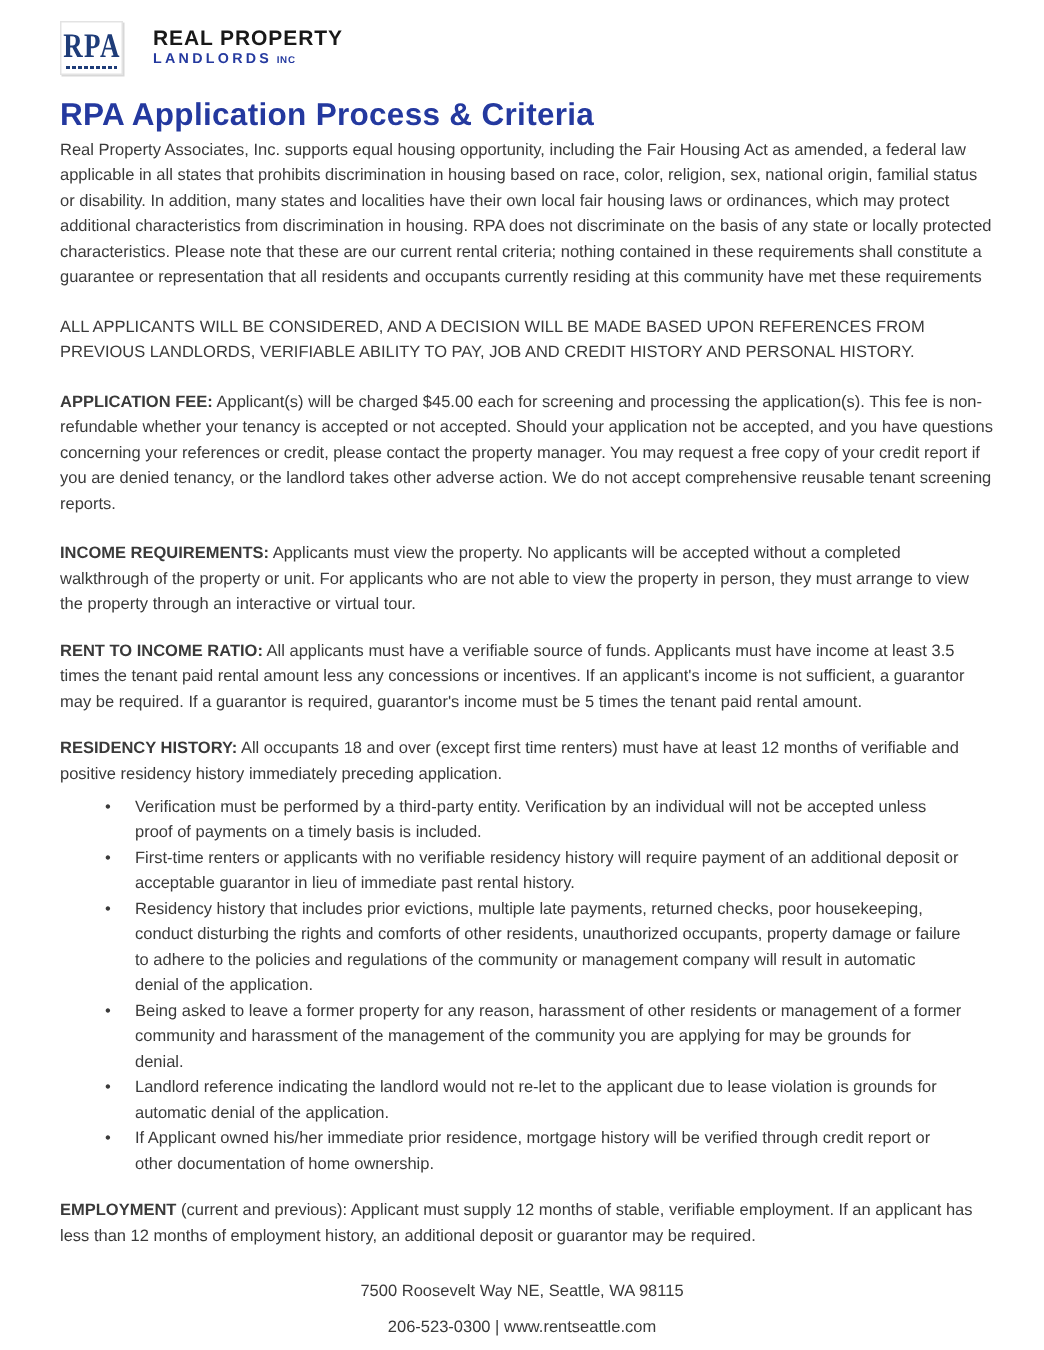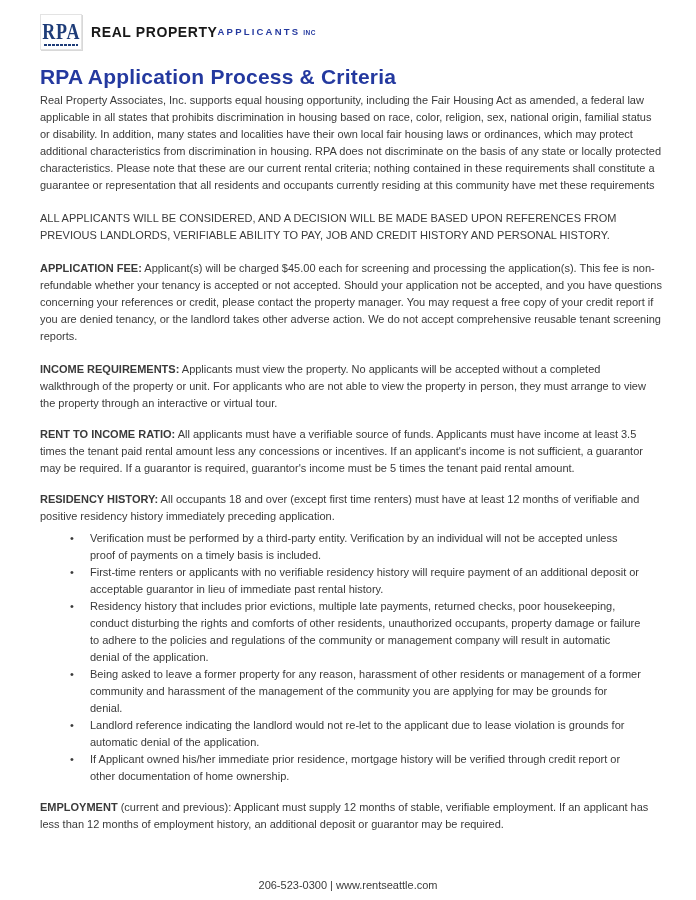--- a/index.html
+++ b/index.html
@@ -15,21 +15,21 @@
     color:var(--ink);
     overflow:hidden;
   }
   .page{
     position:relative;
     width:696px; height:900px;
     background:#ffffff;
     padding:12px 34px 0 40px;
   }
   
-  .logo-row{ display:flex; align-items:center; gap:9px; height:40px; }
+  .logo-row{ display:flex; align-items:center; gap:20px; height:40px; }
   .logo-mark{
     width:42px; height:36px;
     background:#ffffff;
     border:1px solid #e3e3e3;
     box-shadow:1px 1px 0 #d8d8d8;
     display:flex; flex-direction:column; align-items:center; justify-content:center;
     padding-top:2px;
   }
   .logo-mark .rpa{
     font-family:"Liberation Serif", serif;
@@ -37,21 +37,21 @@
     font-size:20px; line-height:20px;
     letter-spacing:1px;
     color:var(--logo-navy);
     transform:scaleY(1.15) scaleX(0.9);
   }
   .logo-mark .micro-bar{
     margin-top:3px;
     width:34px; height:2px;
     background:repeating-linear-gradient(90deg,var(--logo-navy) 0 3px,#ffffff 3px 4px);
   }
-  .logo-text{ display:flex; flex-direction:row; justify-content:center; }
+  .logo-text{ display:flex; flex-direction:column; justify-content:center; }
   .company-name{
     font-size:14px; font-weight:bold; color:#181818;
     letter-spacing:0.6px; line-height:15px;
   }
   .company-sub{
     display:flex; align-items:baseline; gap:3px;
     color:var(--brand-blue); line-height:11px; margin-top:1px;
   }
   .company-sub .assoc{ font-size:9.5px; font-weight:bold; letter-spacing:2.2px; }
   .company-sub .inc{ font-size:6.5px; font-weight:bold; letter-spacing:0.5px; }
@@ -101,21 +101,21 @@
 <div class="page">
 
   <div class="logo-row">
     <div class="logo-mark">
       <span class="rpa">RPA</span>
       <span class="micro-bar"></span>
     </div>
     <div class="logo-text">
       <span class="company-name">REAL PROPERTY</span>
       <span class="company-sub">
-        <span class="assoc">APPLICANTS</span>
+        <span class="assoc">LANDLORDS</span>
         <span class="inc">INC</span>
       </span>
     </div>
   </div>
 
   <h1 class="page-title">RPA Application Process &amp; Criteria</h1>
 
   <p class="para gap-lg">Real Property Associates, Inc. supports equal housing opportunity, including the Fair Housing Act as amended, a federal law applicable in all states that prohibits discrimination in housing based on race, color, religion, sex, national origin, familial status or disability. In addition, many states and localities have their own local fair housing laws or ordinances, which may protect additional characteristics from discrimination in housing. RPA does not discriminate on the basis of any state or locally protected characteristics. Please note that these are our current rental criteria; nothing contained in these requirements shall constitute a guarantee or representation that all residents and occupants currently residing at this community have met these requirements</p>
 
   <p class="para notice gap-lg">ALL APPLICANTS WILL BE CONSIDERED, AND A DECISION WILL BE MADE BASED UPON REFERENCES FROM PREVIOUS LANDLORDS, VERIFIABLE ABILITY TO PAY, JOB AND CREDIT HISTORY AND PERSONAL HISTORY.</p>
@@ -134,16 +134,17 @@
     <li>Residency history that includes prior evictions, multiple late payments, returned checks, poor housekeeping, conduct disturbing the rights and comforts of other residents, unauthorized occupants, property damage or failure to adhere to the policies and regulations of the community or management company will result in automatic denial of the application.</li>
     <li>Being asked to leave a former property for any reason, harassment of other residents or management of a former community and harassment of the management of the community you are applying for may be grounds for denial.</li>
     <li>Landlord reference indicating the landlord would not re-let to the applicant due to lease violation is grounds for automatic denial of the application.</li>
     <li>If Applicant owned his/her immediate prior residence, mortgage history will be verified through credit report or other documentation of home ownership.</li>
   </ul>
 
   <p class="para"><span class="lbl">EMPLOYMENT</span><span> (current and previous): Applicant must supply 12 months of stable, verifiable employment. If an applicant has less than 12 months of employment history, an additional deposit or guarantor may be required.</span></p>
 
 
   <div class="footer">
+    <div class="address">7500 Roosevelt Way NE, Seattle, WA 98115</div>
     <div class="contact">206-523-0300 | www.rentseattle.com</div>
   </div>
 
 </div>
 
 </body></html>

